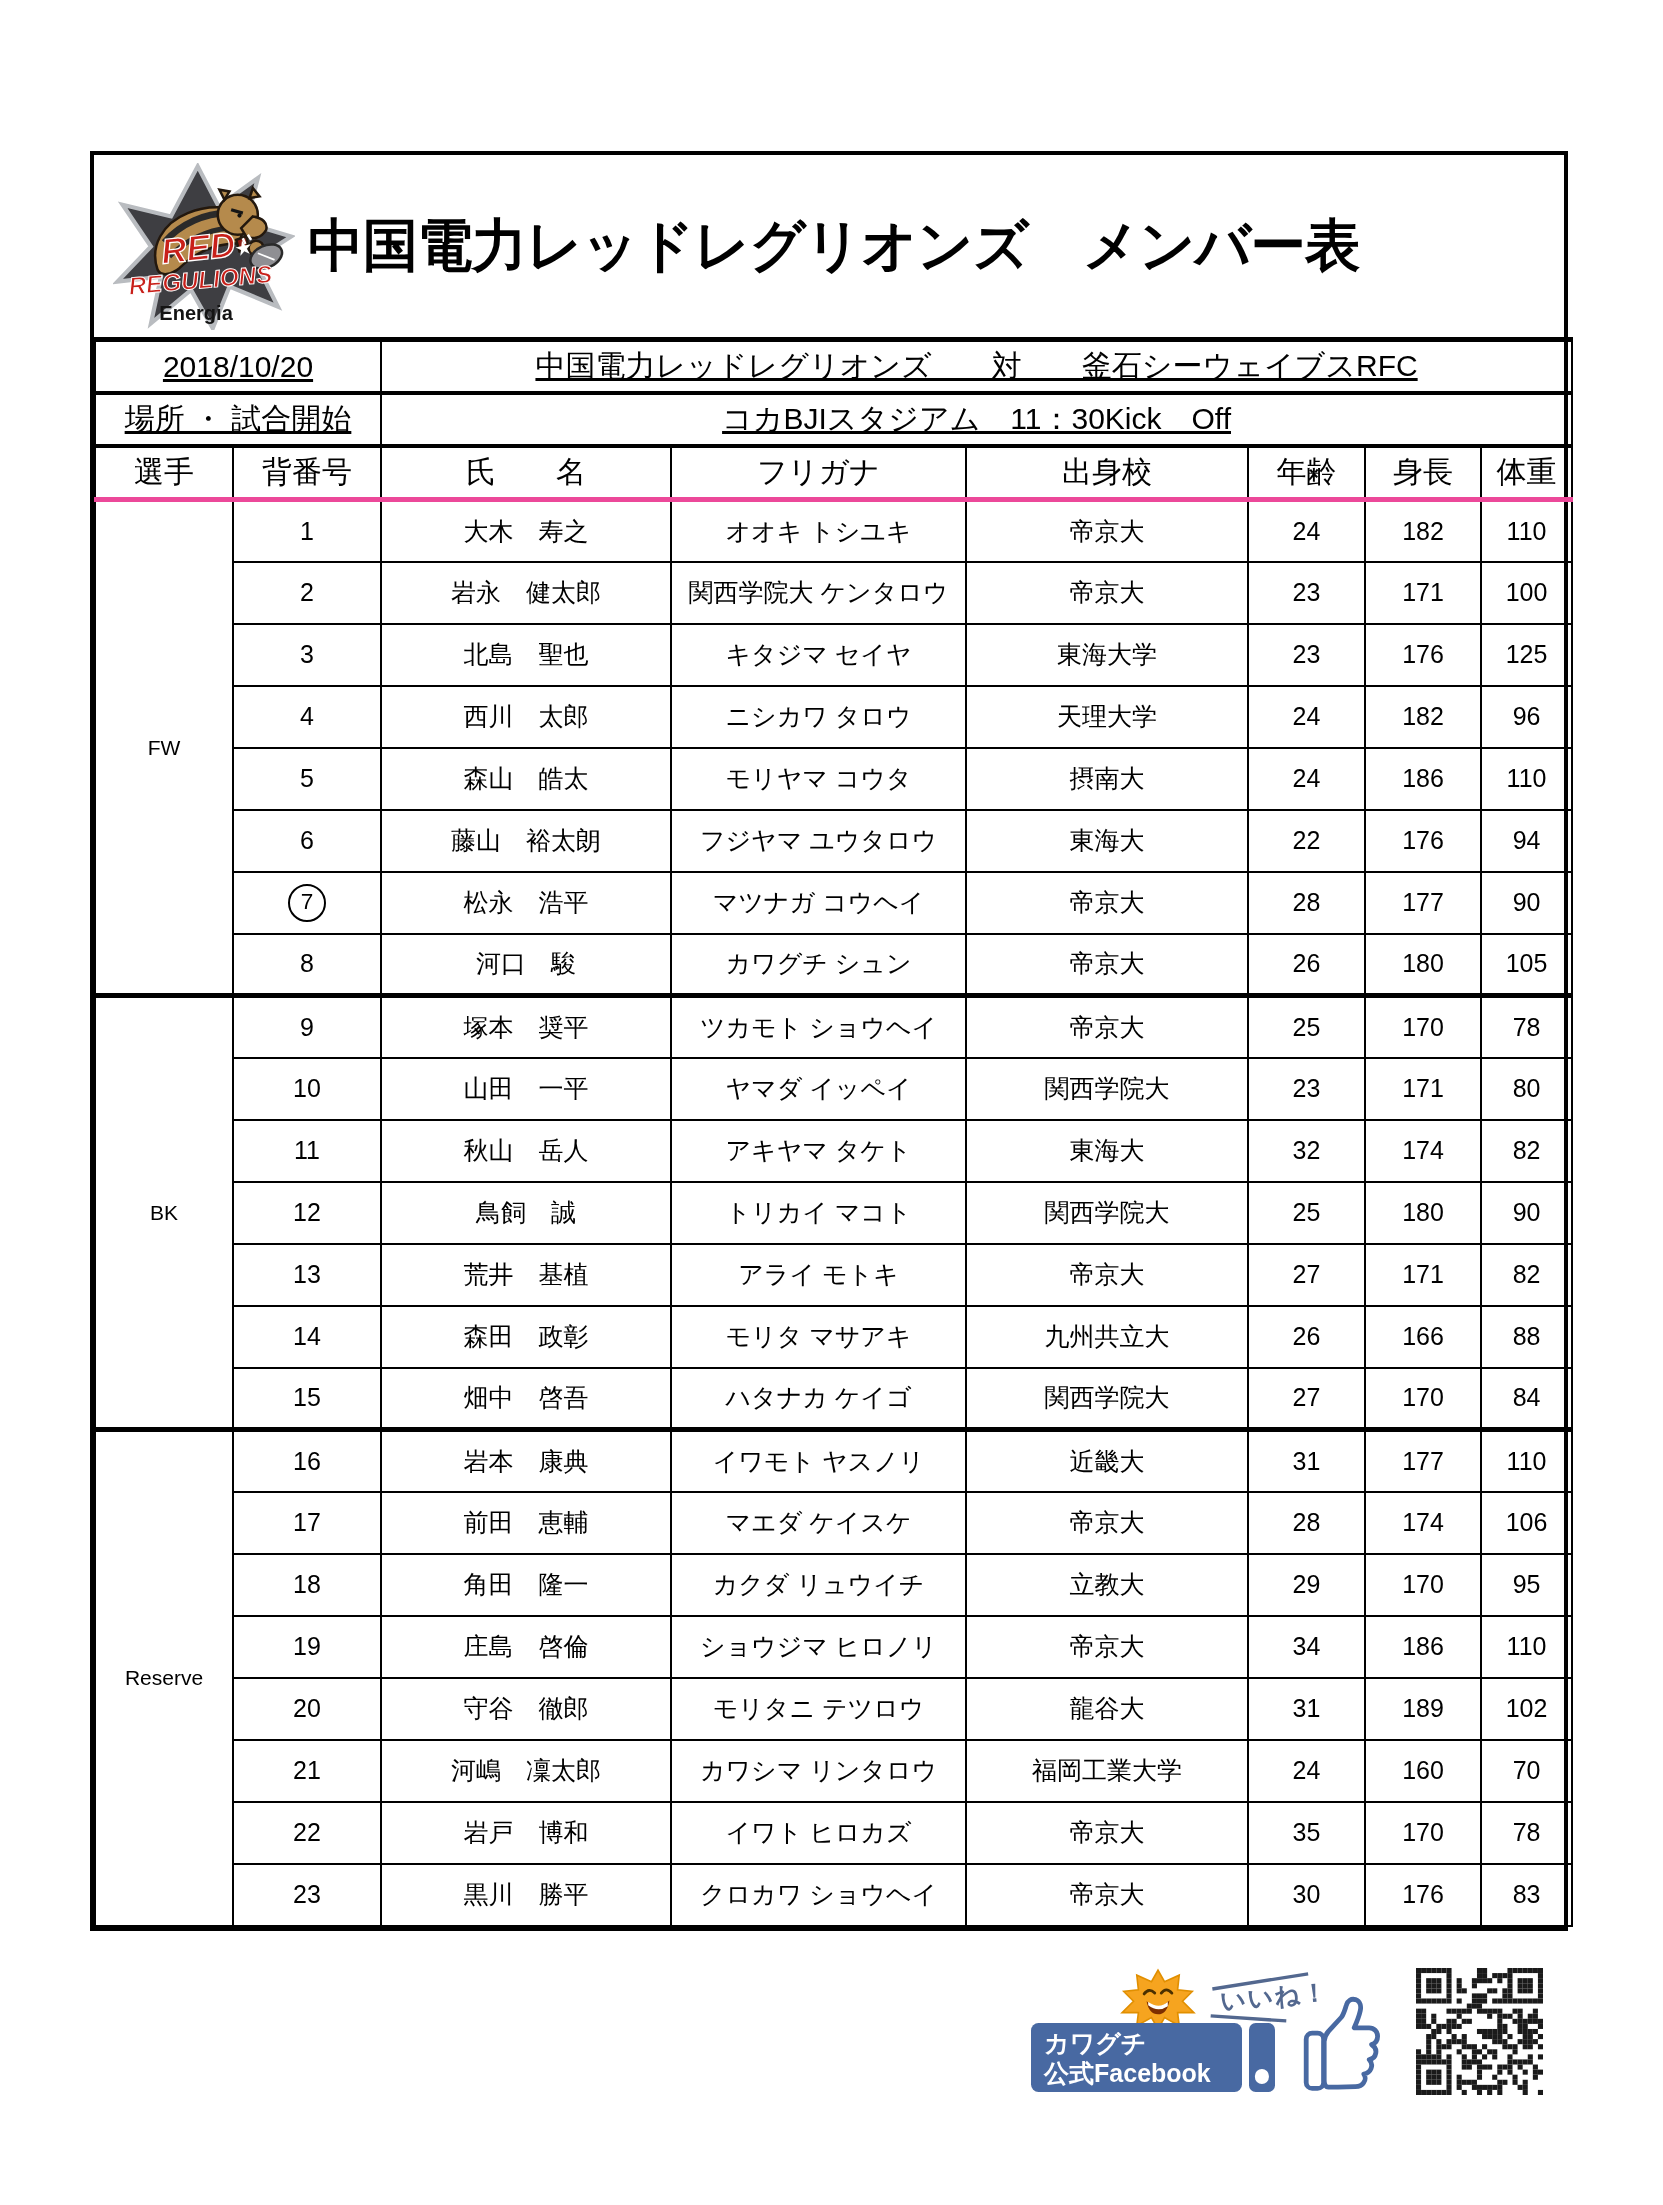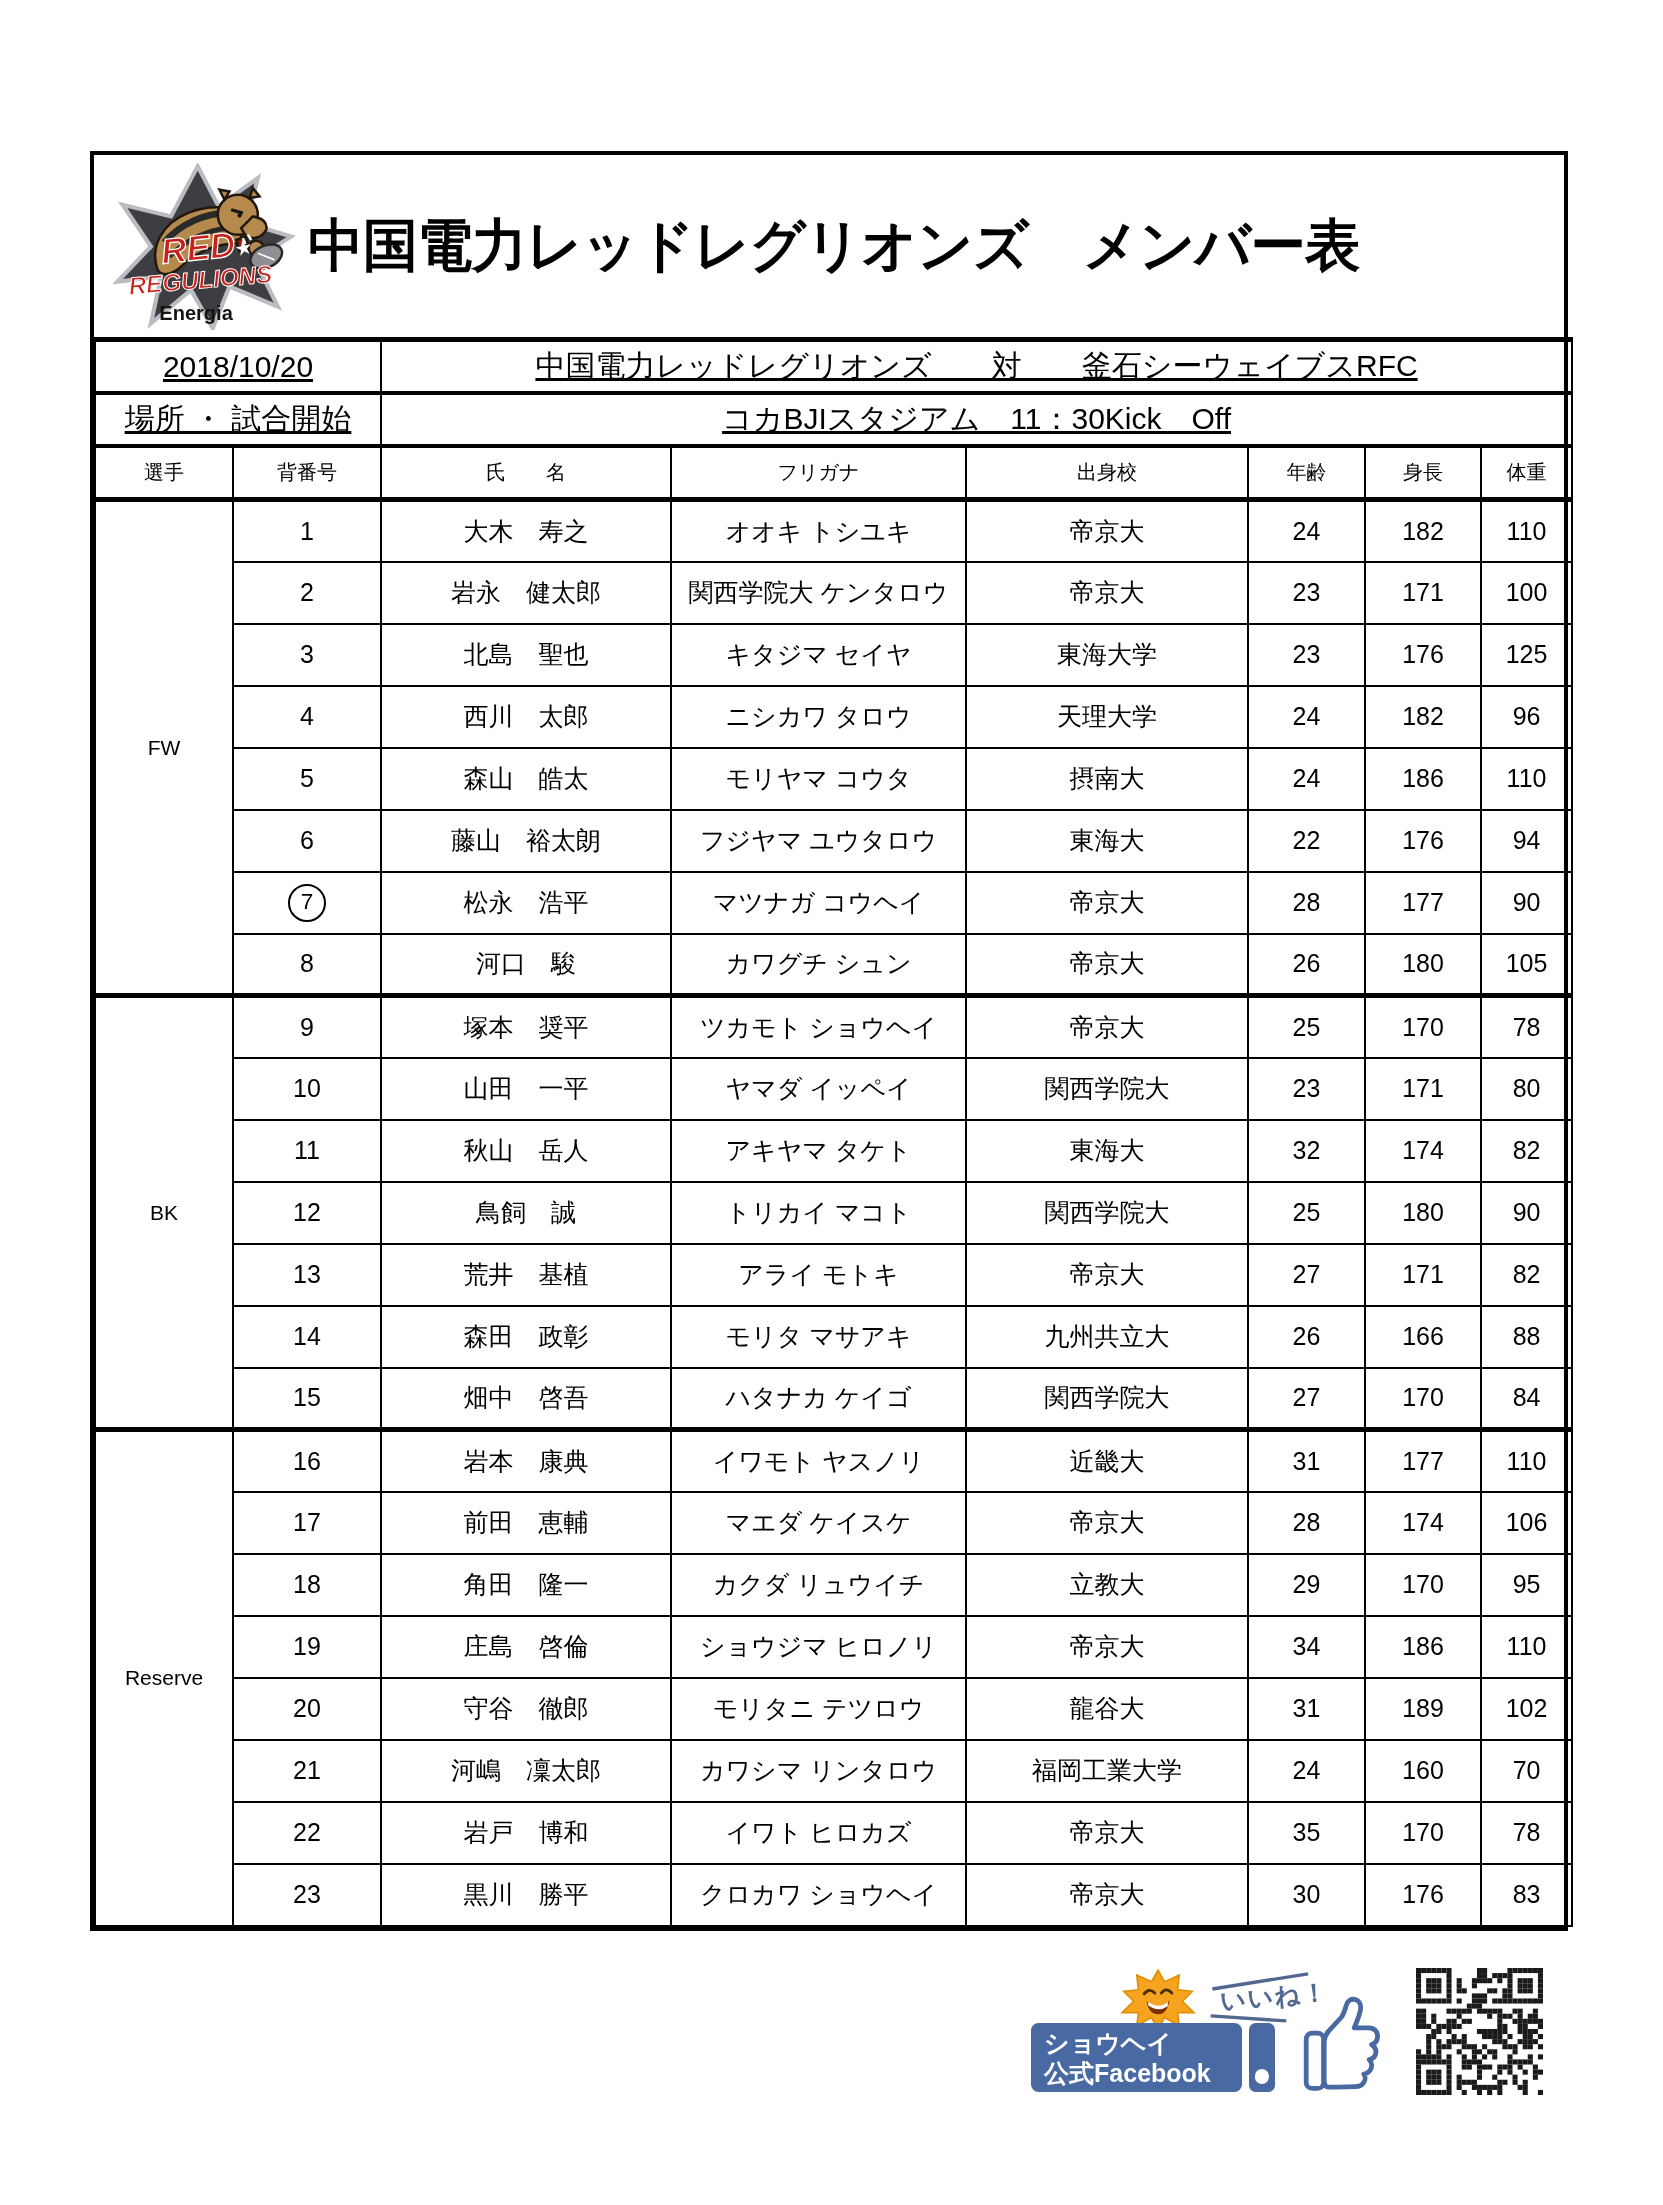--- a/index.html
+++ b/index.html
@@ -20,21 +20,21 @@
   }
   tr.title-row td{
     border:0;border-bottom:5px solid #000;height:182px;position:relative;
   }
   .page-title{
     font-size:57px;font-weight:700;letter-spacing:-0.8px;white-space:nowrap;
     display:inline-block;transform:scaleX(.97);
   }
   .logo-box{position:absolute;left:18.4px;top:8.4px;width:182px;height:167px;}
   tr.info-row td{height:49px;font-size:30px;border-bottom:4.2px solid #000;text-decoration:underline;}
-  tr.head-row th{height:49px;font-size:20px;border-bottom:2px solid #ec4899;}
+  tr.head-row th{height:49px;font-size:30px;border-bottom:5px solid #ec4899;}
   tbody.players tr{height:62px;font-size:25px;}
   tbody.players tr.group-start td{border-top:5px solid #000;}
   td.c-group{font-size:21px;}
   .num{display:inline-block;line-height:1;}
   .num.circled{
     display:inline-flex;width:38px;height:38px;border:2.5px solid #000;border-radius:50%;
     align-items:center;justify-content:center;font-size:22.6px;box-sizing:border-box;
   }
   
   .footer{position:absolute;left:1029px;top:1950px;width:536px;height:192px;}
@@ -350,21 +350,21 @@
     <path d="M38,43 q13,9 24,0 l0,5 q-12,8 -24,-1 Z" fill="#ffffff"></path>
   </svg>
 
   <svg class="like-lines" viewBox="0 0 125 82" aria-hidden="true">
     <line x1="4" y1="38" x2="118" y2="20" stroke="#53688f" stroke-width="4"></line>
     <line x1="2" y1="70" x2="92" y2="76" stroke="#53688f" stroke-width="4"></line>
   </svg>
   <span class="like-text">いいね！</span>
 
   <div class="fb-badge">
-    <div>ショウヘイ</div>
+    <div>カワグチ</div>
     <div>公式Facebook</div>
   </div>
 
   <div class="excl">
       <div class="dot"></div>
     </div>
 
   <svg class="thumb" viewBox="0 0 130 160" aria-hidden="true">
     <rect x="7" y="62" width="29" height="92" rx="10" fill="#ffffff" stroke="#4869a2" stroke-width="8"></rect>
     <path d="M44,152 C39,152 37,146 37,140 L37,76 C37,69 39,65 44,59 L66,35 C70,29 72,21 74,15 C76,8 82,4 89,6 C97,9 99,17 97,25 C95,34 91,44 87,53 L112,53 C120,53 126,59 126,67 C126,74 122,79 116,81 C121,84 124,89 123,95 C122,101 118,105 112,106 C116,110 117,116 115,121 C113,126 108,129 103,130 C106,134 106,140 103,144 C100,149 95,151 89,151 L60,152 C54,152 48,152 44,152 Z" fill="#ffffff" stroke="#4869a2" stroke-width="8" stroke-linejoin="round"></path>

